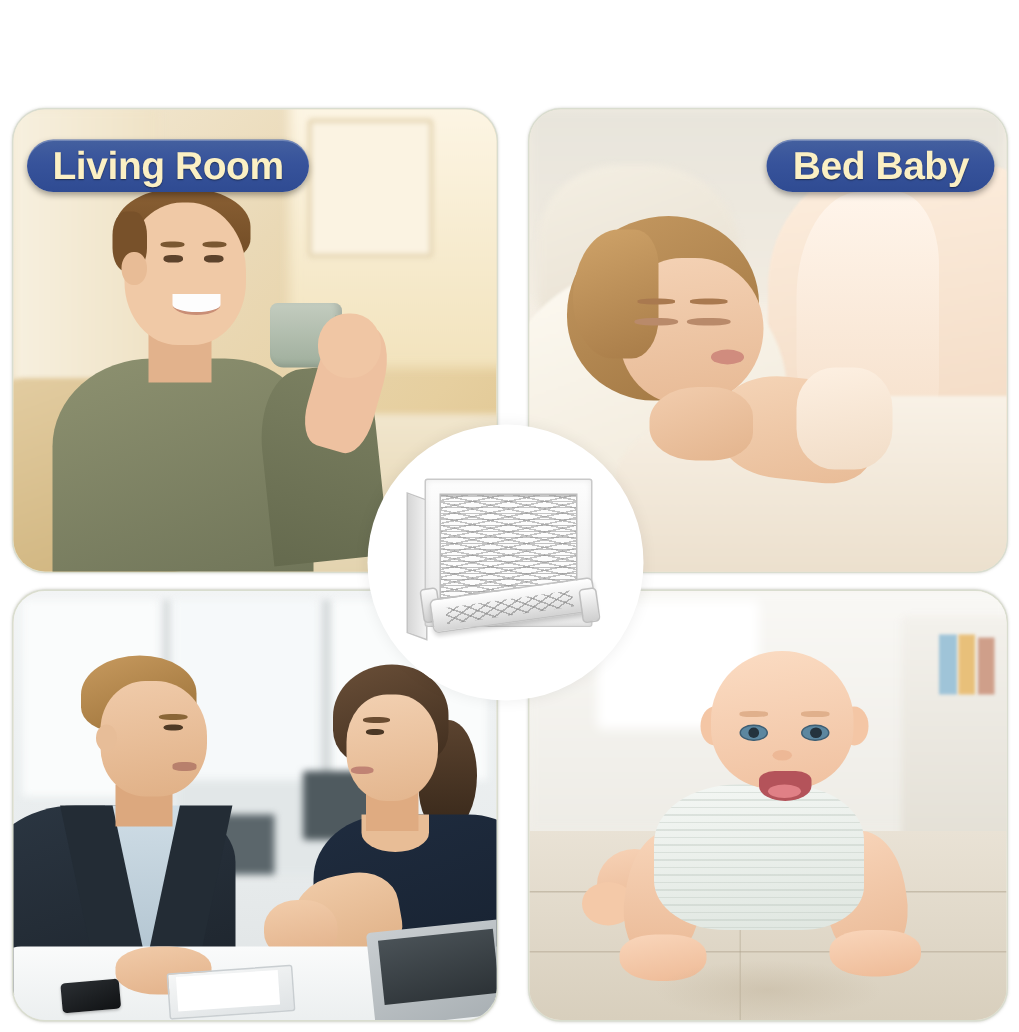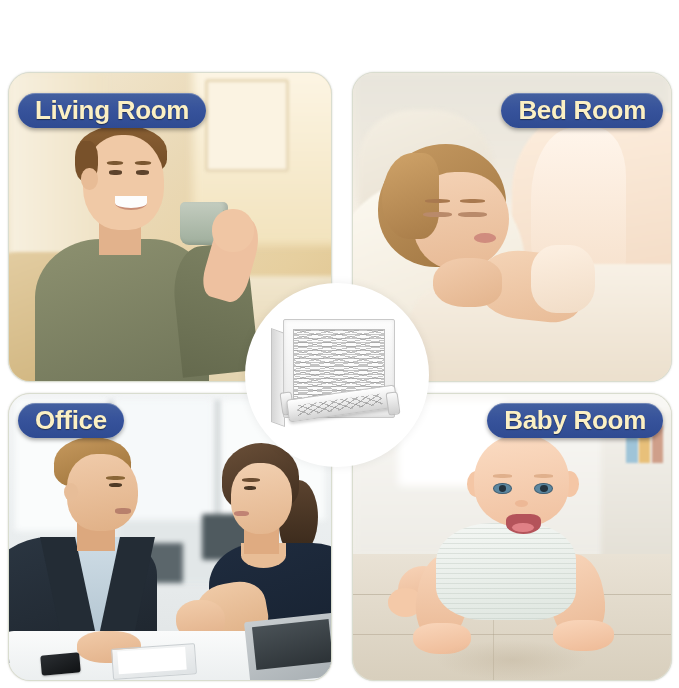--- a/index.html
+++ b/index.html
@@ -380,22 +380,16 @@
       <div class="filt-cap l"></div>
       <div class="filt-roll"></div>
       <div class="filt-cap r"></div>
     </div>
   </div>
 
   <div class="badge" id="badge-living">
     <span>Living Room</span>
   </div>
   <div class="badge" id="badge-bed">
-    <span>Bed Room</span>
-  </div>
-  <div class="badge" id="badge-office">
-    <span>Office</span>
-  </div>
-  <div class="badge" id="badge-baby">
-    <span>Baby Room</span>
+    <span>Bed Baby</span>
   </div>
 
 </div>
 
 </body></html>

